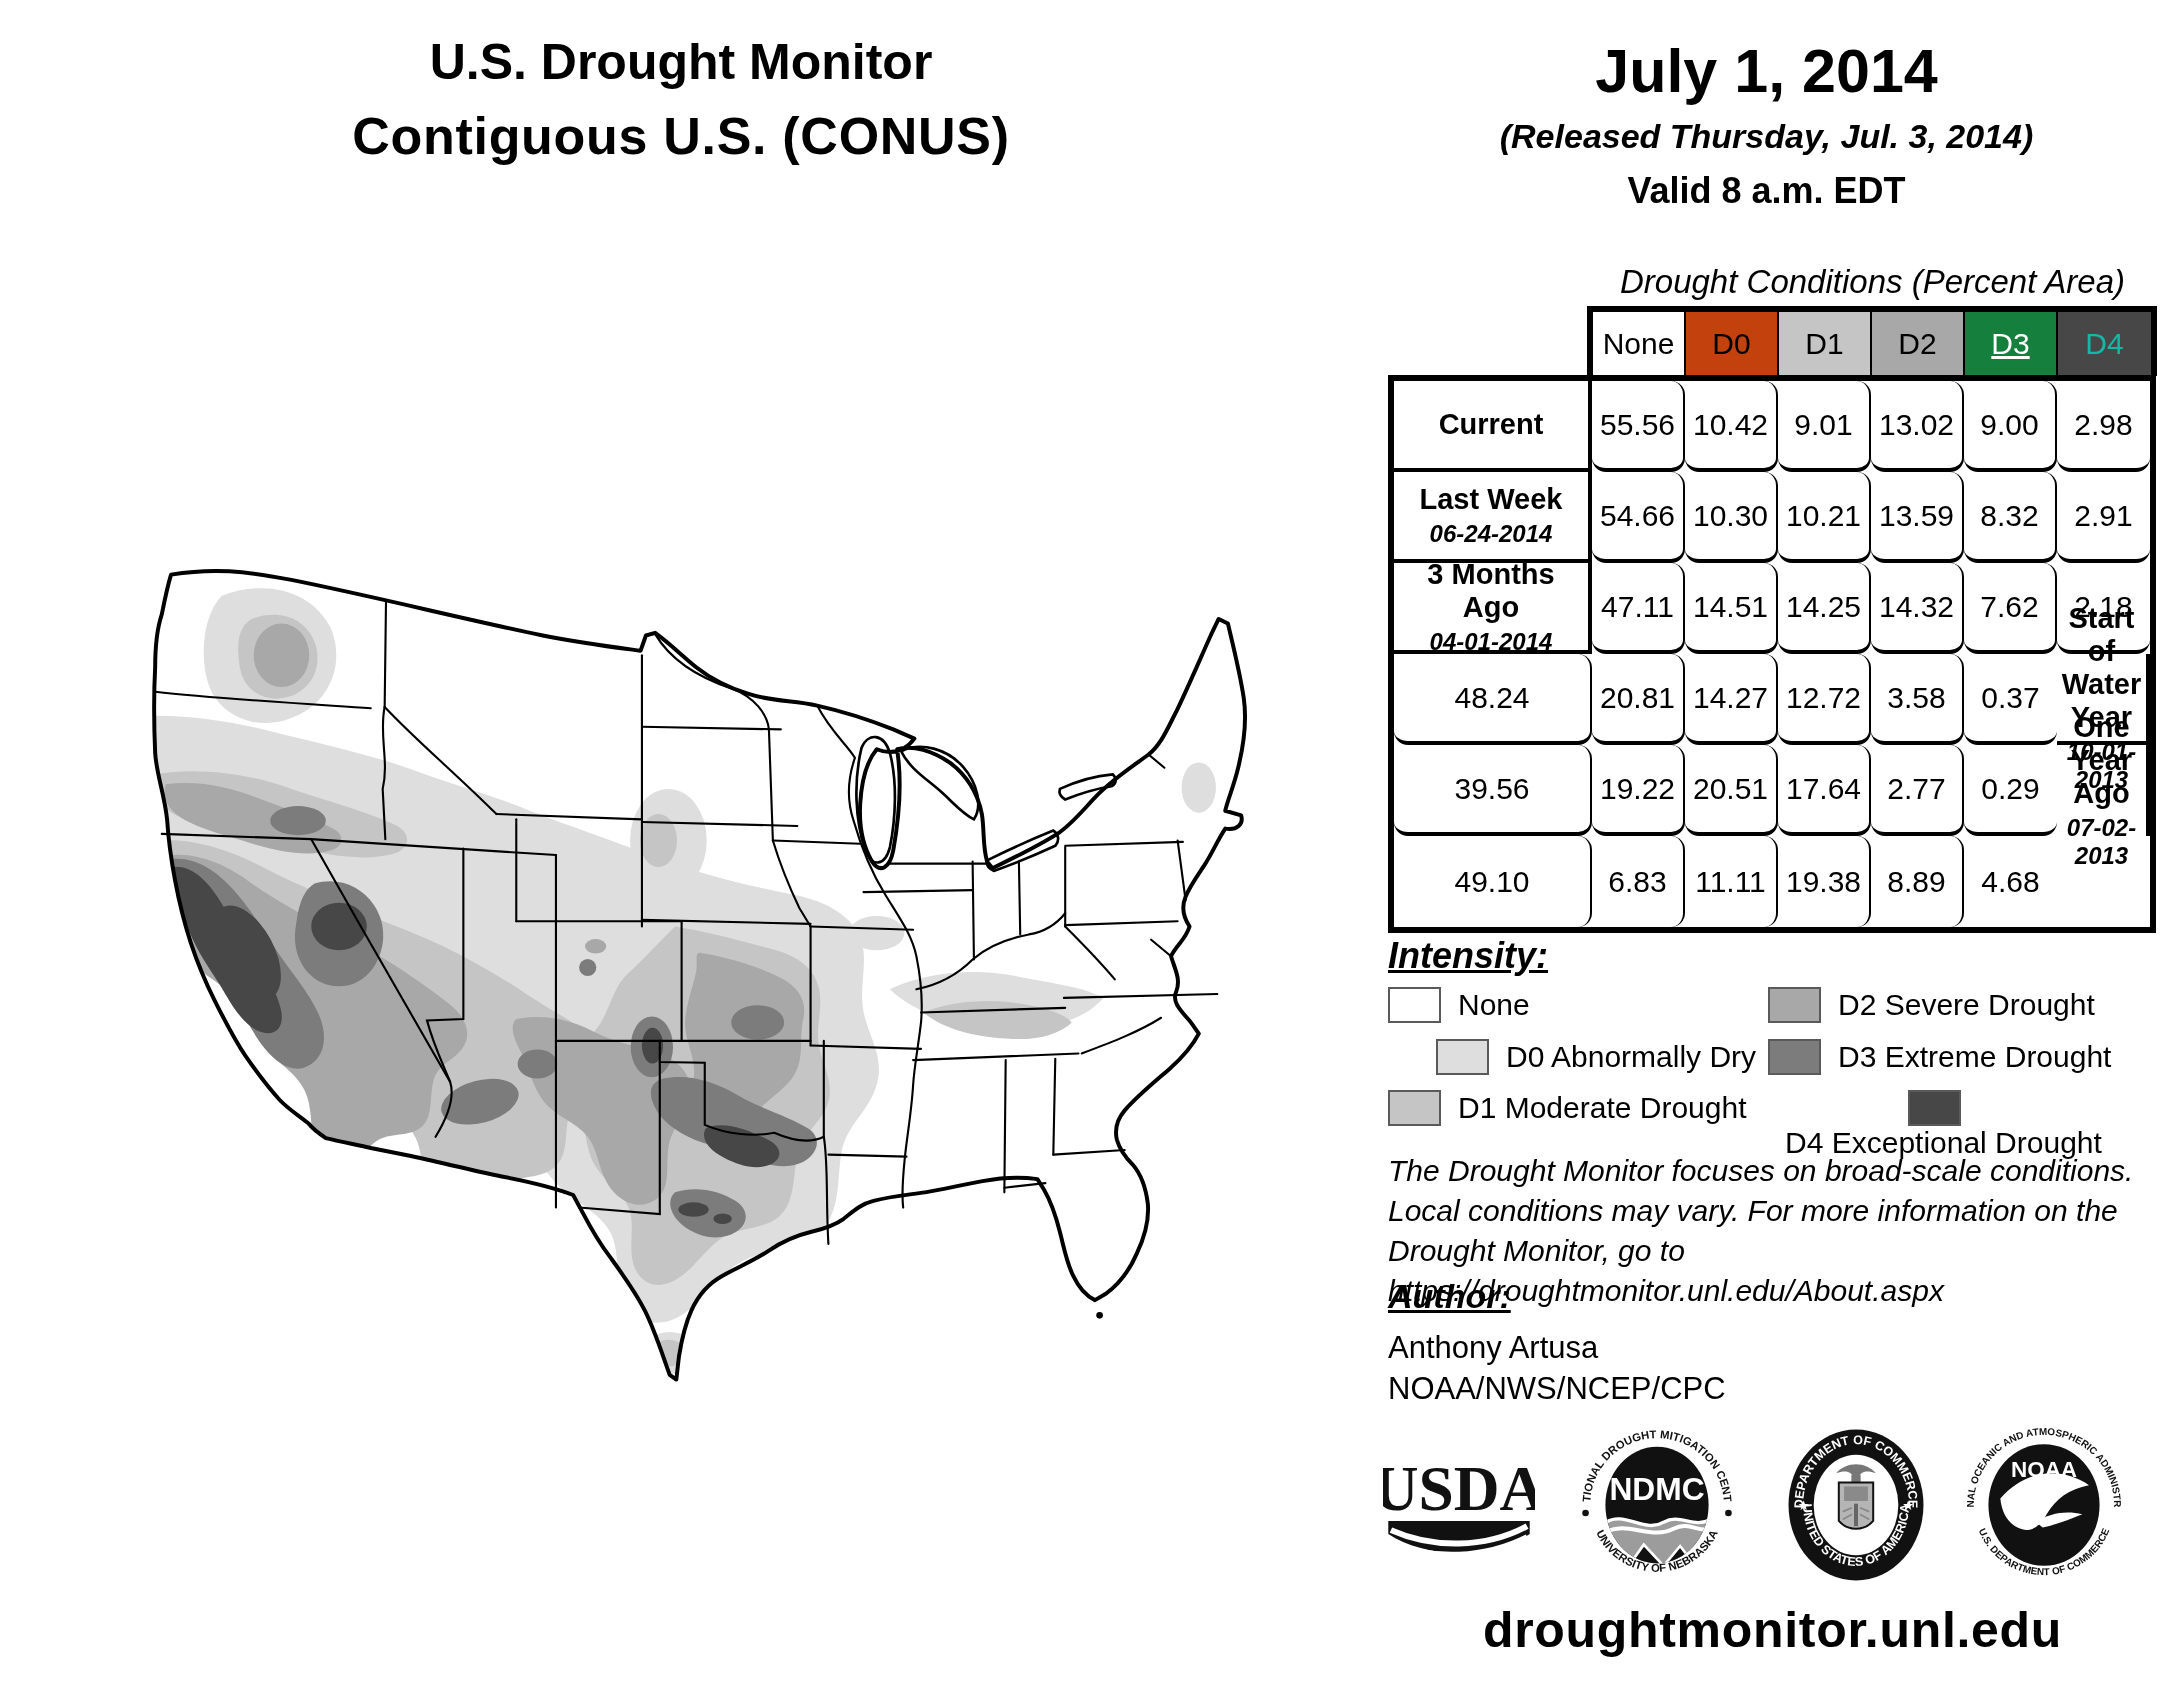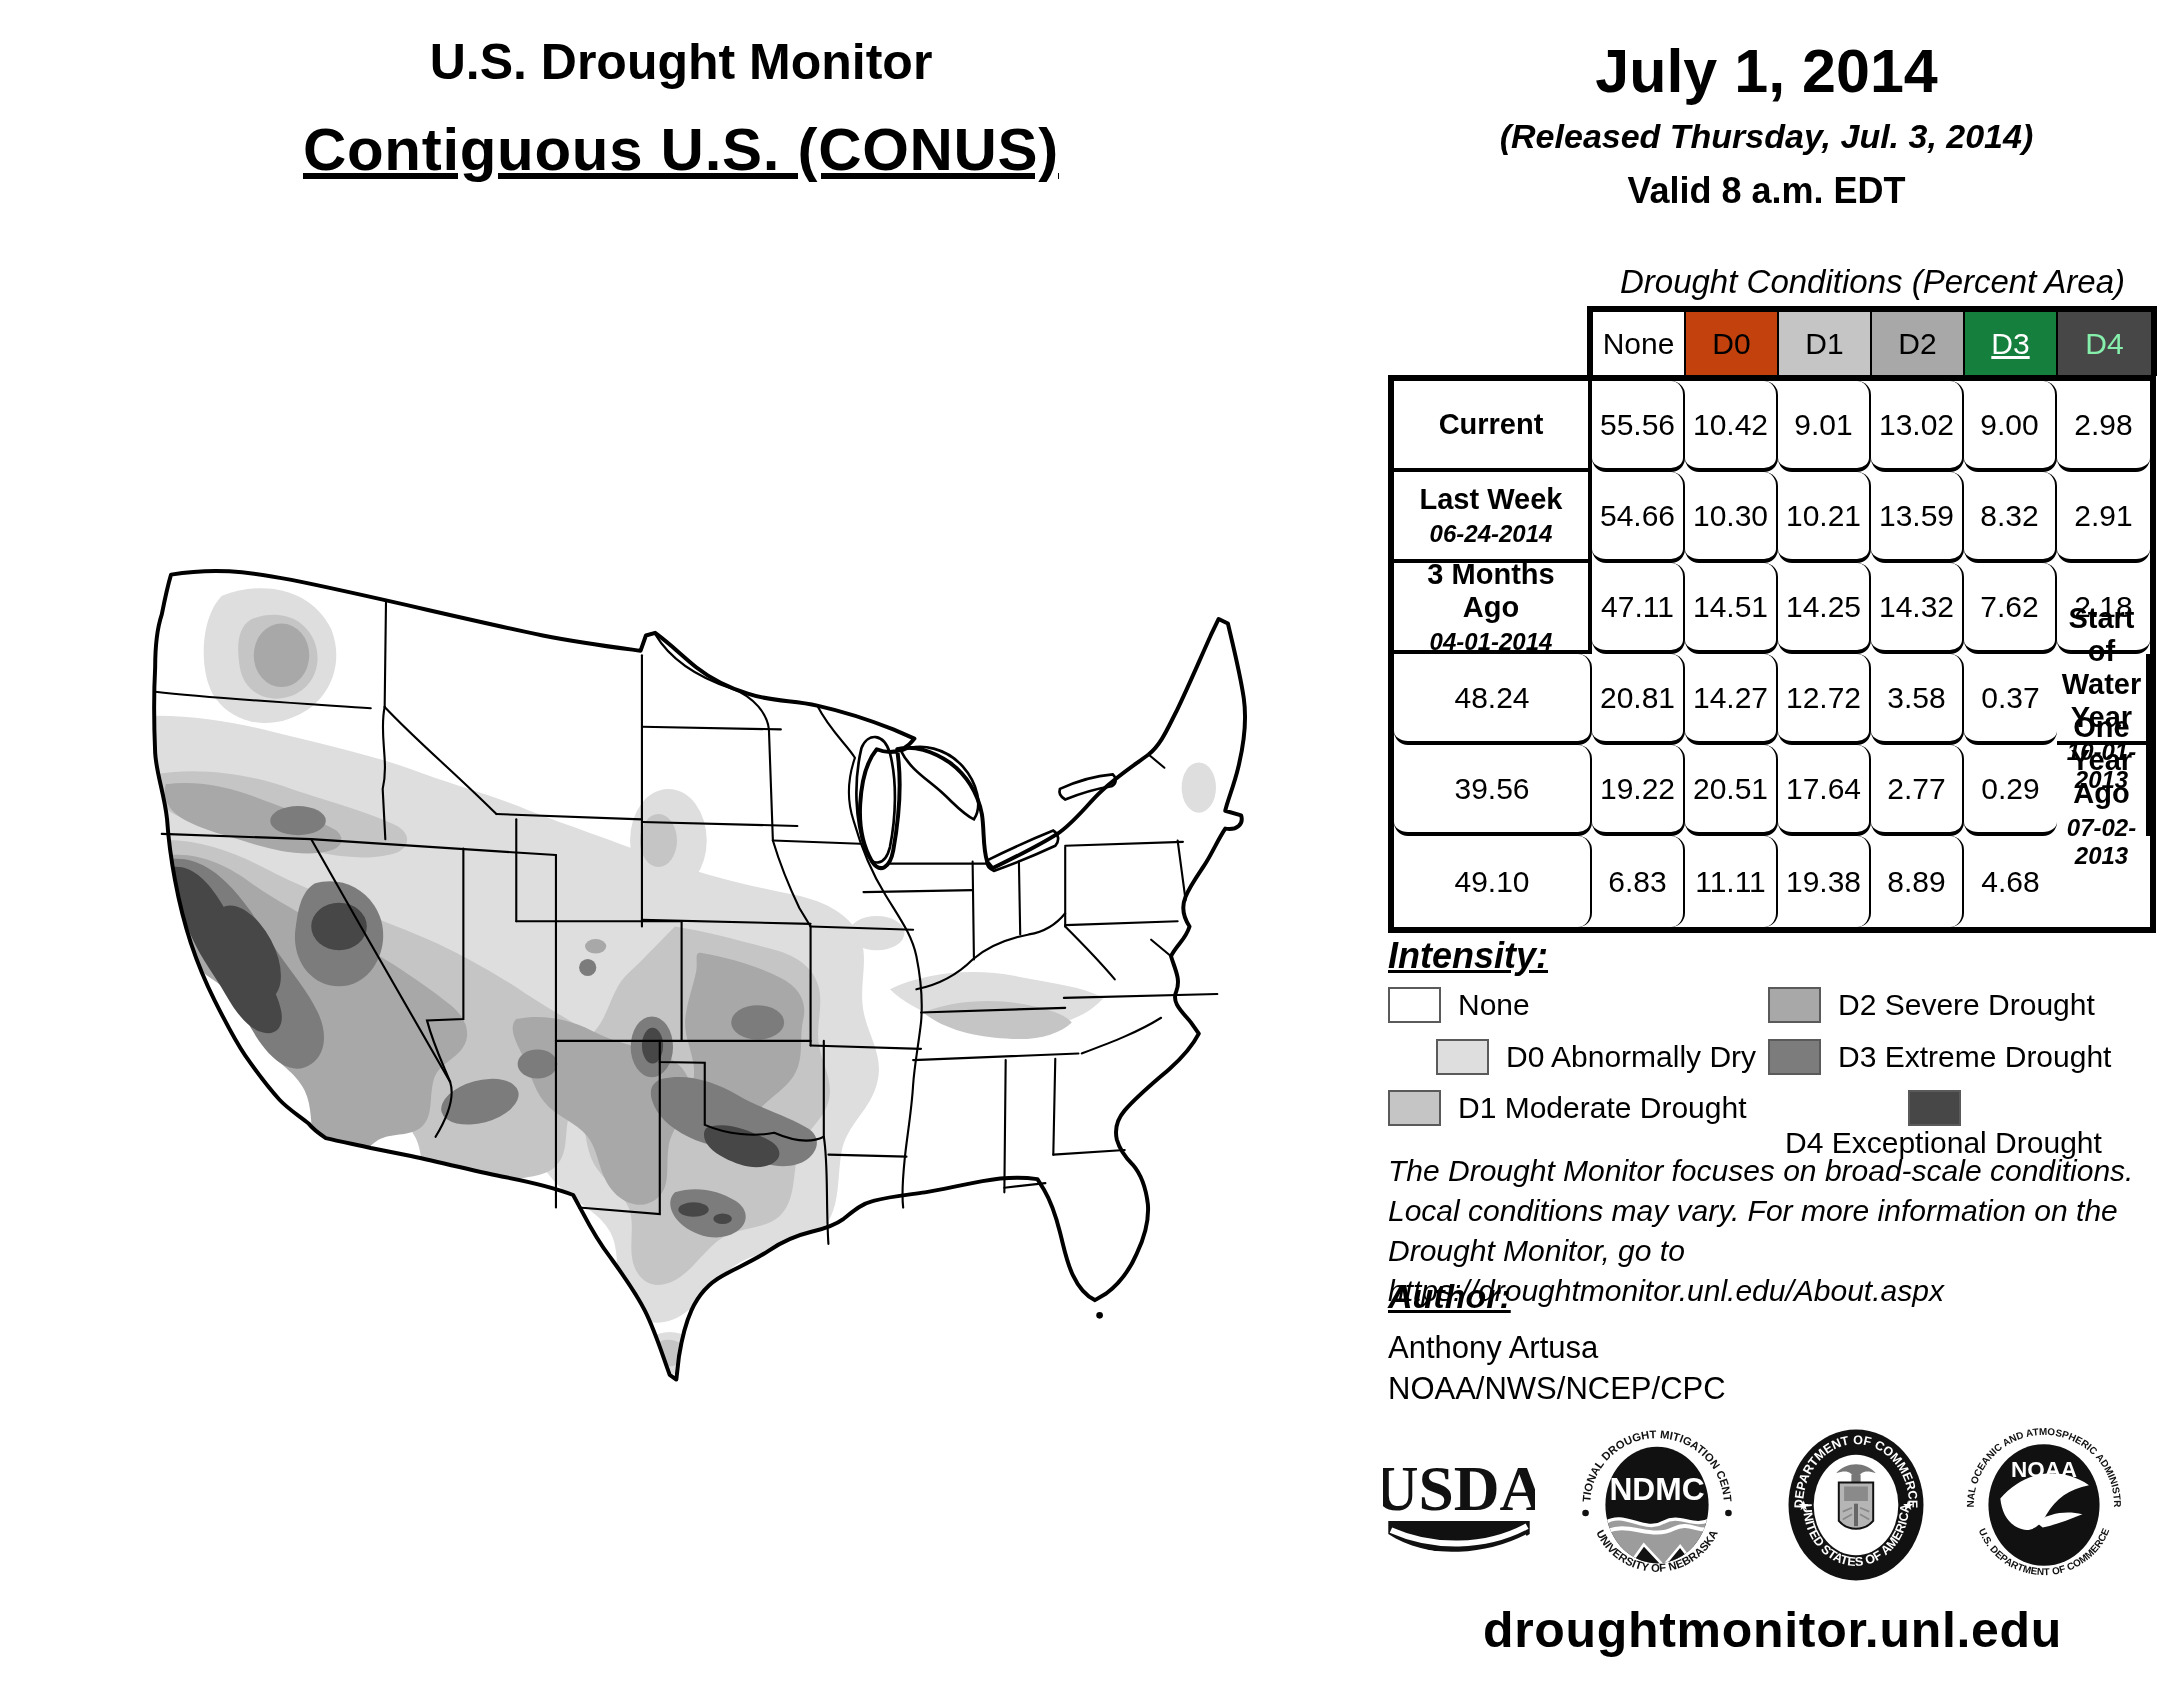--- a/index.html
+++ b/index.html
@@ -2,39 +2,39 @@
 <html style="font-size:10.6px"><head>
 <meta charset="utf-8">
 <style>
   html,body{margin:0;padding:0;background:#fff;}
   .page{position:relative;width:2183px;height:1687px;background:#ffffff;overflow:hidden;
         font-family:"Liberation Sans", sans-serif;color:#000;}
   .abs{position:absolute;}
   
   .title-block{left:99px;top:33px;width:1164px;text-align:center;}
   .title1{font-size:50px;font-weight:bold;}
-  .title2{font-size:60px;font-weight:bold;margin-top:24px;letter-spacing:0.7px;text-decoration:underline;}
+  .title2{font-size:52px;font-weight:bold;margin-top:15px;letter-spacing:0.7px;}
   .date-block{left:1323px;top:36px;width:887px;text-align:center;}
   .date-main{font-size:61px;font-weight:bold;}
   .date-released{font-size:34px;font-weight:bold;font-style:italic;margin-top:10.6px;}
   .date-valid{font-size:36px;font-weight:bold;margin-top:14.6px;}
   
   .tbl-caption{left:1555px;top:263px;width:635px;text-align:center;
                font-size:33px;font-style:italic;}
   .tbl-head{left:1587px;top:306px;display:grid;grid-template-columns:repeat(6,93px);
             border:6px solid #000;border-bottom:none;background:#fff;}
   .hcell{height:64px;border-right:2.6px solid #000;display:flex;align-items:center;
          justify-content:center;font-size:30px;}
   .hcell:last-child{border-right:none;}
   .hc-none{background:#ffffff;color:#000;}
   .hc-d0{background:#c2410c;color:#000;}
   .hc-d1{background:#c5c5c5;color:#000;}
   .hc-d2{background:#a8a8a8;color:#000;}
   .hc-d3{background:#15803d;color:#fff;text-decoration:underline;}
-  .hc-d4{background:#474747;color:#86efac;}
+  .hc-d4{background:#474747;color:#14b8a6;}
   .tbl-body{left:1388px;top:375px;display:grid;
             grid-template-columns:198px repeat(6,93px);grid-auto-rows:91px;
             border:6px solid #000;background:#fff;}
   .rlabel{border-right:4.6px solid #000;border-bottom:4px solid #000;display:flex;
           flex-direction:column;align-items:center;justify-content:center;
           text-align:center;padding:0 4px;box-sizing:border-box;}
   .rlabel .lbl{font-size:29px;font-weight:bold;line-height:33px;}
   .rlabel .dt{font-size:24px;font-weight:bold;font-style:italic;margin-top:4px;}
   .vcell{border-right:2.6px solid #000;border-bottom:4px solid #000;display:flex;
          align-items:center;justify-content:center;font-size:30px;border-radius:14px;}

